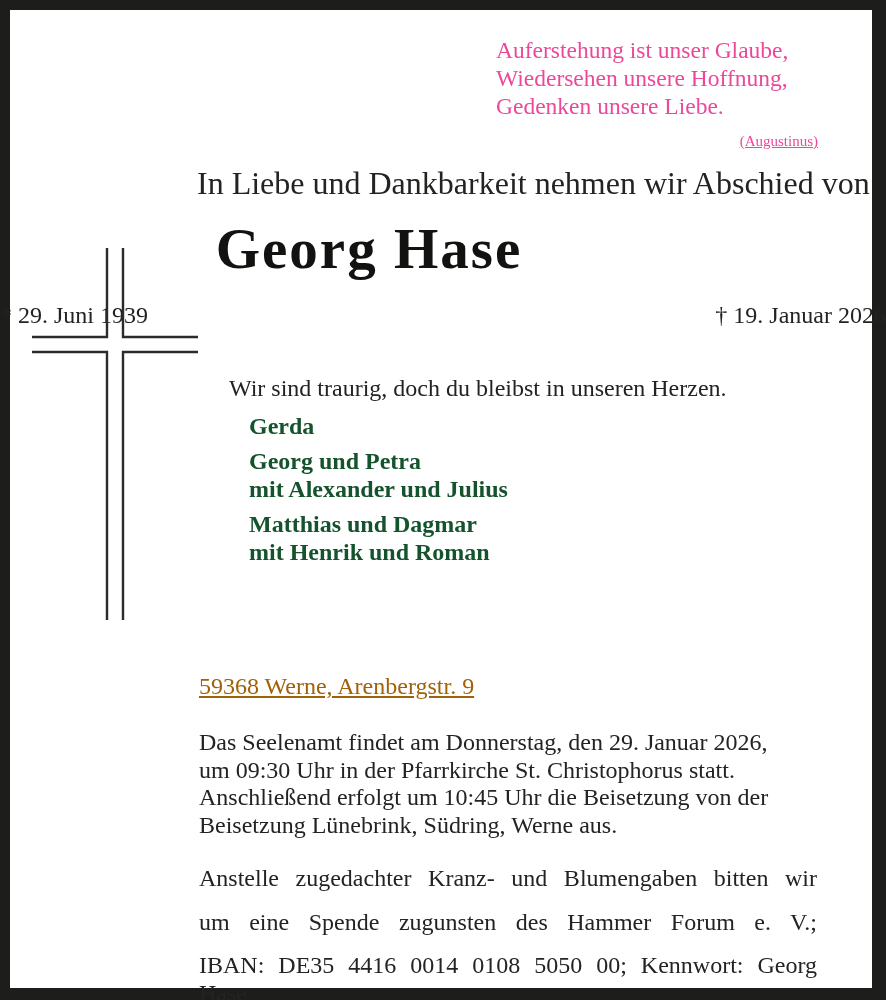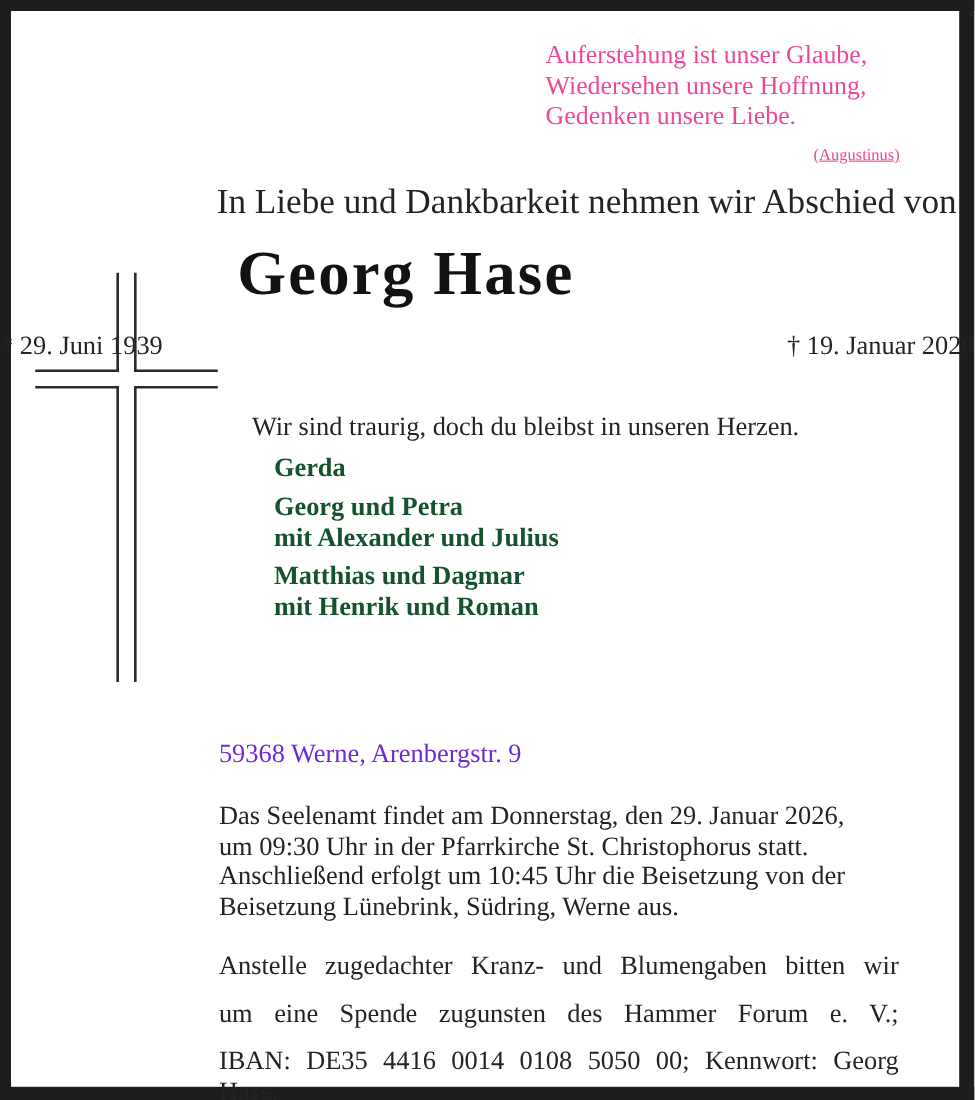--- a/index.html
+++ b/index.html
@@ -72,21 +72,22 @@
     font-weight: bold;
     color: #14532d;
     margin-left: 20px;
   }
   .mourner-group { margin-bottom: 7px; }
 
   .address-line {
     position: absolute;
     left: 199px; top: 672px;
     font-size: 24px; line-height: 28px;
-    color: #6d28d9;
+    color: #a16207;
+    text-decoration: underline;
   }
 
   .body-para {
     position: absolute;
     left: 199px; width: 618px;
     font-size: 24px; line-height: 27.5px;
     color: #232321;
   }
   .service-para  { top: 729px; }
   .donation-para { top: 849px; }

